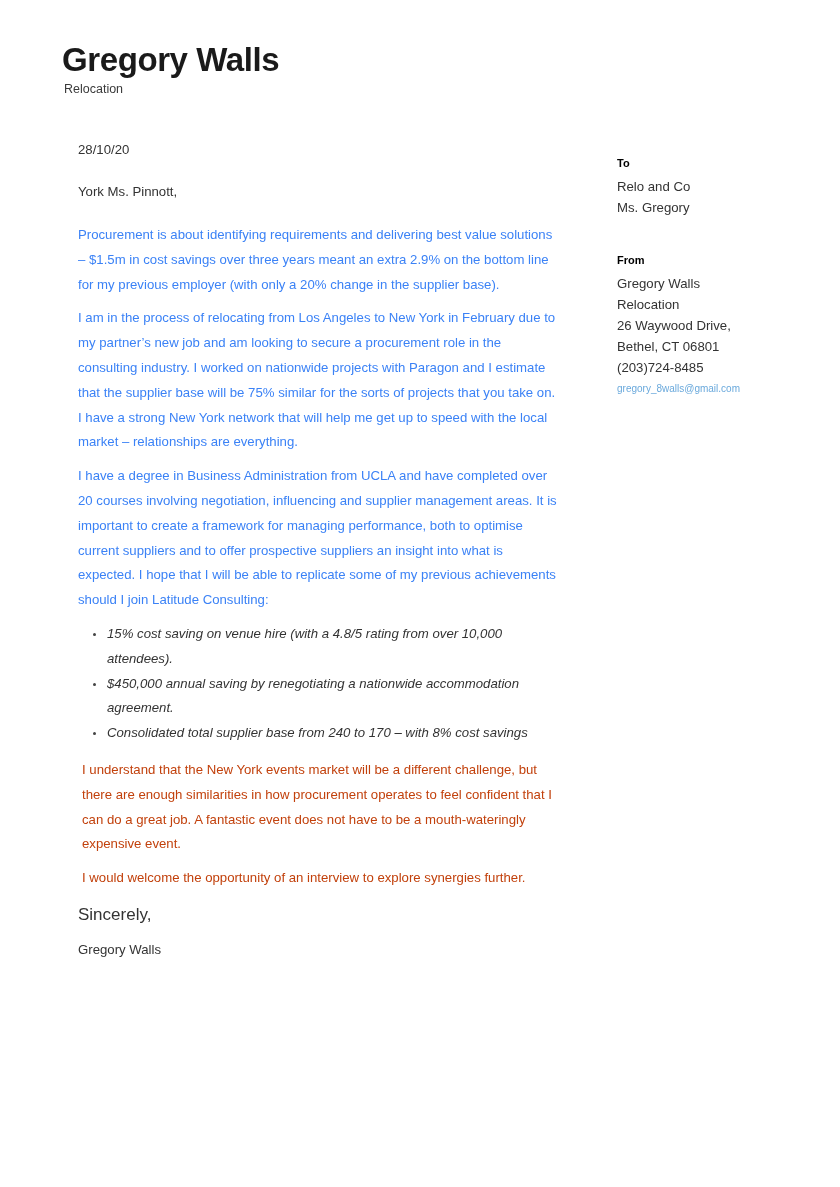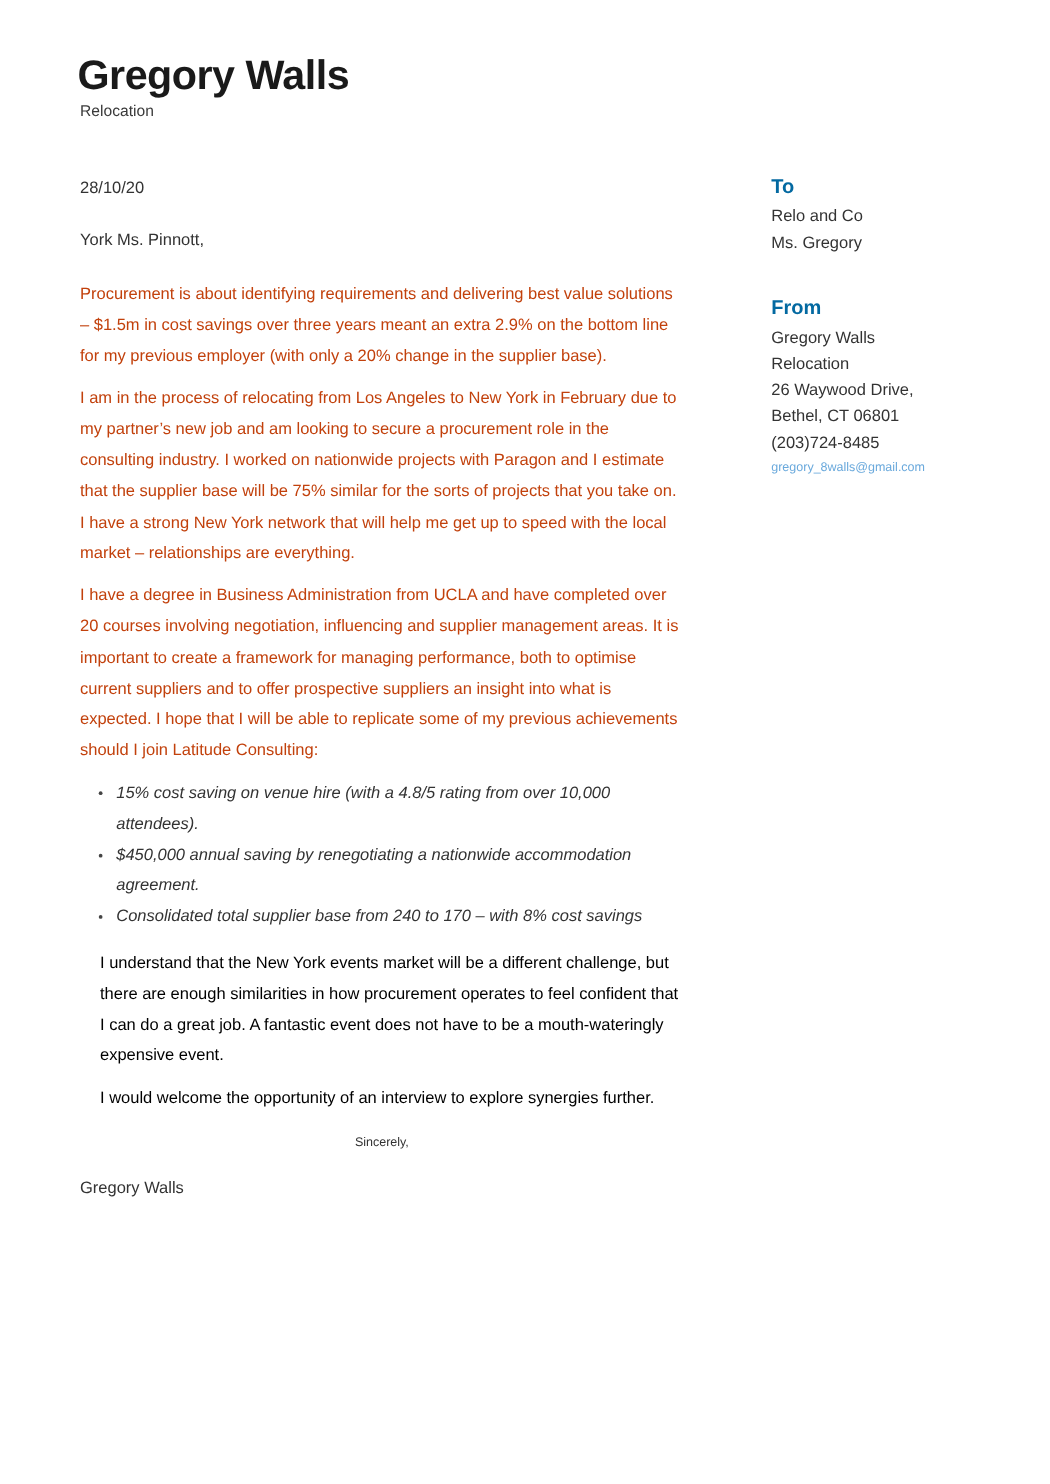--- a/index.html
+++ b/index.html
@@ -44,40 +44,40 @@
     font-size: 12.5px;
     font-weight: 400;
     color: #3a3a3a;
     line-height: 16px;
     margin: 1px 0 0 2px;
   }
 
   
   .letter {
     position: absolute;
-    left: 64px;
+    left: 78px;
     top: 139px;
     width: 483px;
   }
   .letter .date {
     font-size: 13.2px;
     line-height: 21px;
     color: #333333;
     margin: 0 0 21px 0;
   }
   .letter .salutation {
     font-size: 13.2px;
     line-height: 21px;
     color: #333333;
     margin: 0 0 21px 0;
   }
   .letter p.para {
     font-size: 13.2px;
     line-height: 24.8px;
-    color: #c2410c;
+    color: #3b82f6;
     margin: 0 0 9px 0;
     text-align: left;
   }
   .letter p.para:last-child {
     margin-bottom: 0;
   }
 
   
   ul.achievements {
     list-style: none;
@@ -99,50 +99,49 @@
     top: 11px;
     width: 3.2px;
     height: 3.2px;
     border-radius: 50%;
     background: #444444;
   }
 
   .closing-block p {
     font-size: 13.2px;
     line-height: 24.8px;
-    color: #000000;
-    margin: 0 0 9px 16px;
+    color: #c2410c;
+    margin: 0 0 9px 4px;
   }
   .sign-line {
-    font-size: 10px;
+    font-size: 17px;
     line-height: 24.8px;
     color: #333333;
     margin: 12px 0 0 0;
-    text-align: center;
   }
   .sign-name {
     font-size: 13.2px;
     line-height: 24.8px;
     color: #333333;
     margin: 10px 0 0 0;
   }
 
   
   .meta {
     position: absolute;
     left: 617px;
     top: 139px;
     width: 205px;
   }
   .meta-heading {
-    font-size: 16px;
+    font-size: 11px;
     font-weight: 700;
-    color: #0369a1;
-    line-height: 21px;
-    margin: 0 0 2px 0;
+    color: #000000;
+    line-height: 21px;
+    margin: 14px 0 2px 0;
   }
   .meta-line {
     font-size: 13.2px;
     color: #333333;
     line-height: 21px;
     margin: 0;
     white-space: nowrap;
   }
   .meta-block-to {
     margin-bottom: 32px;

